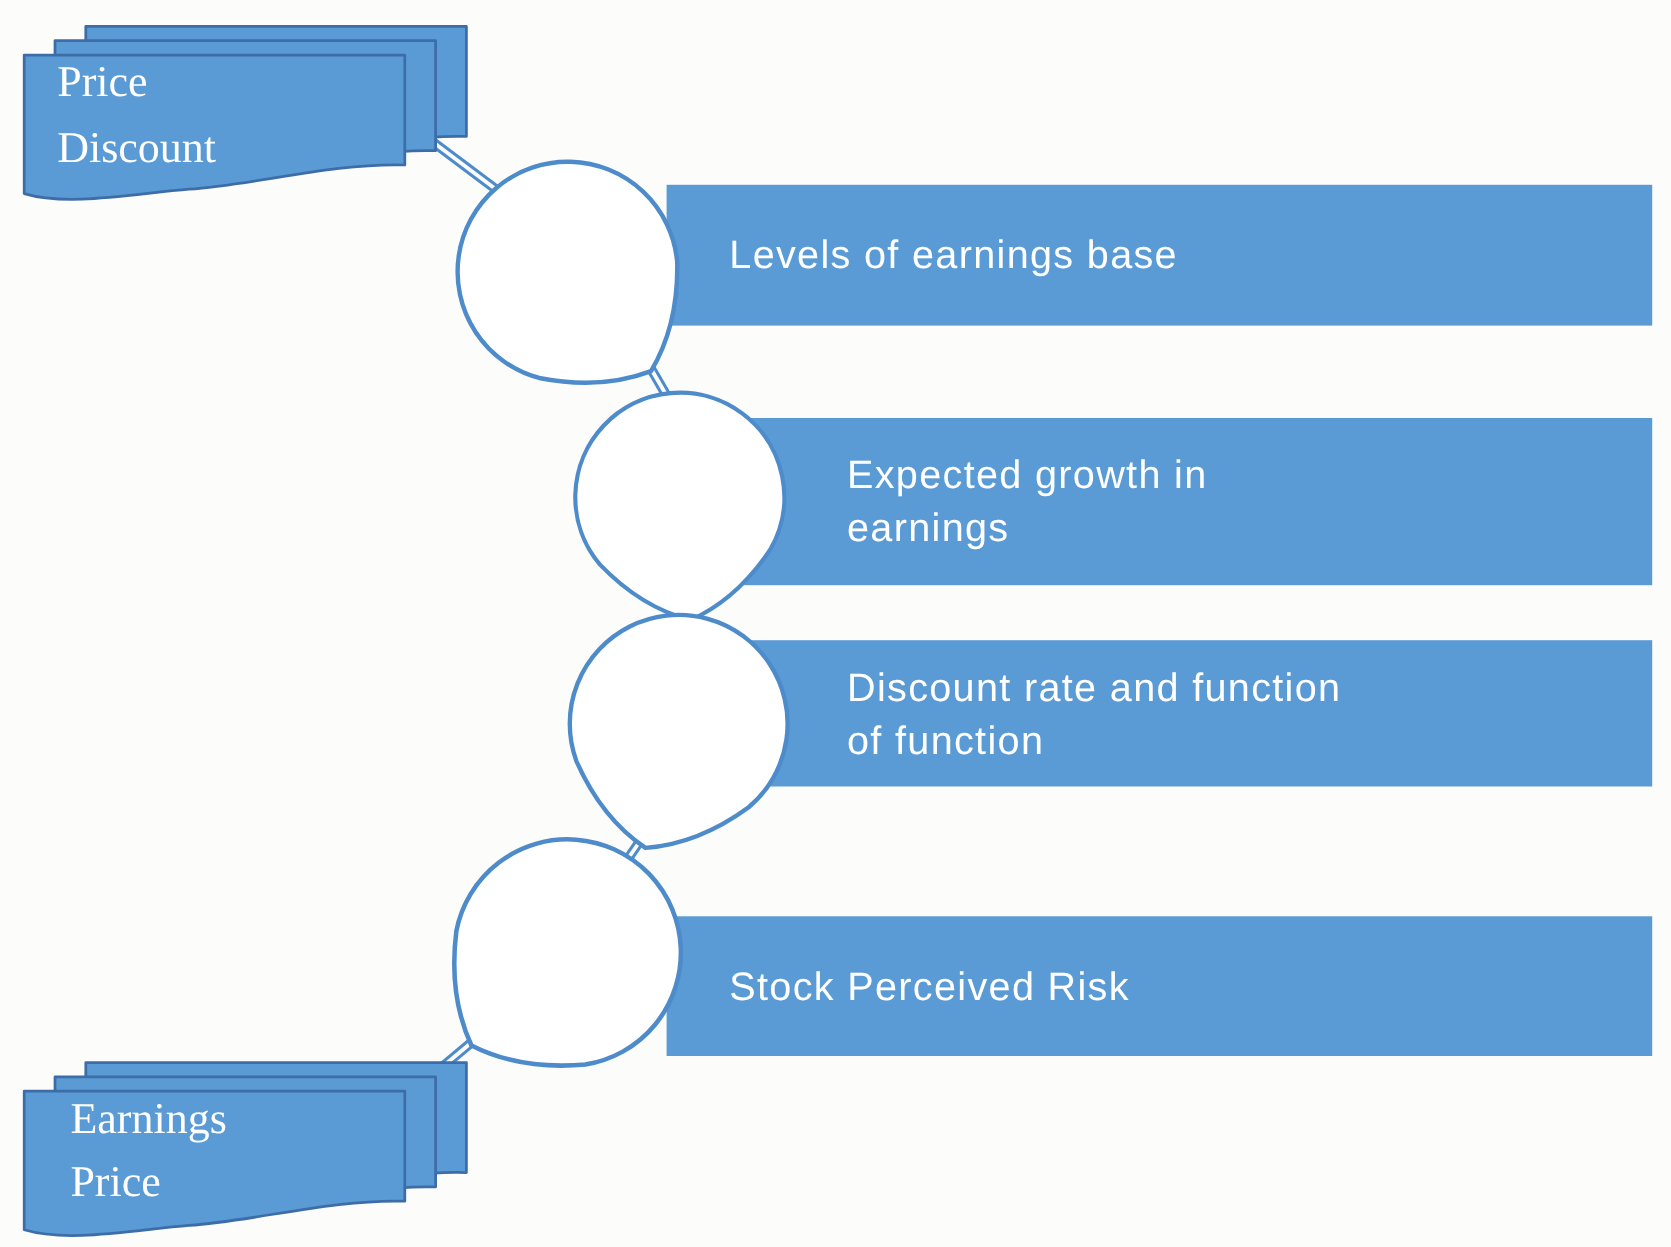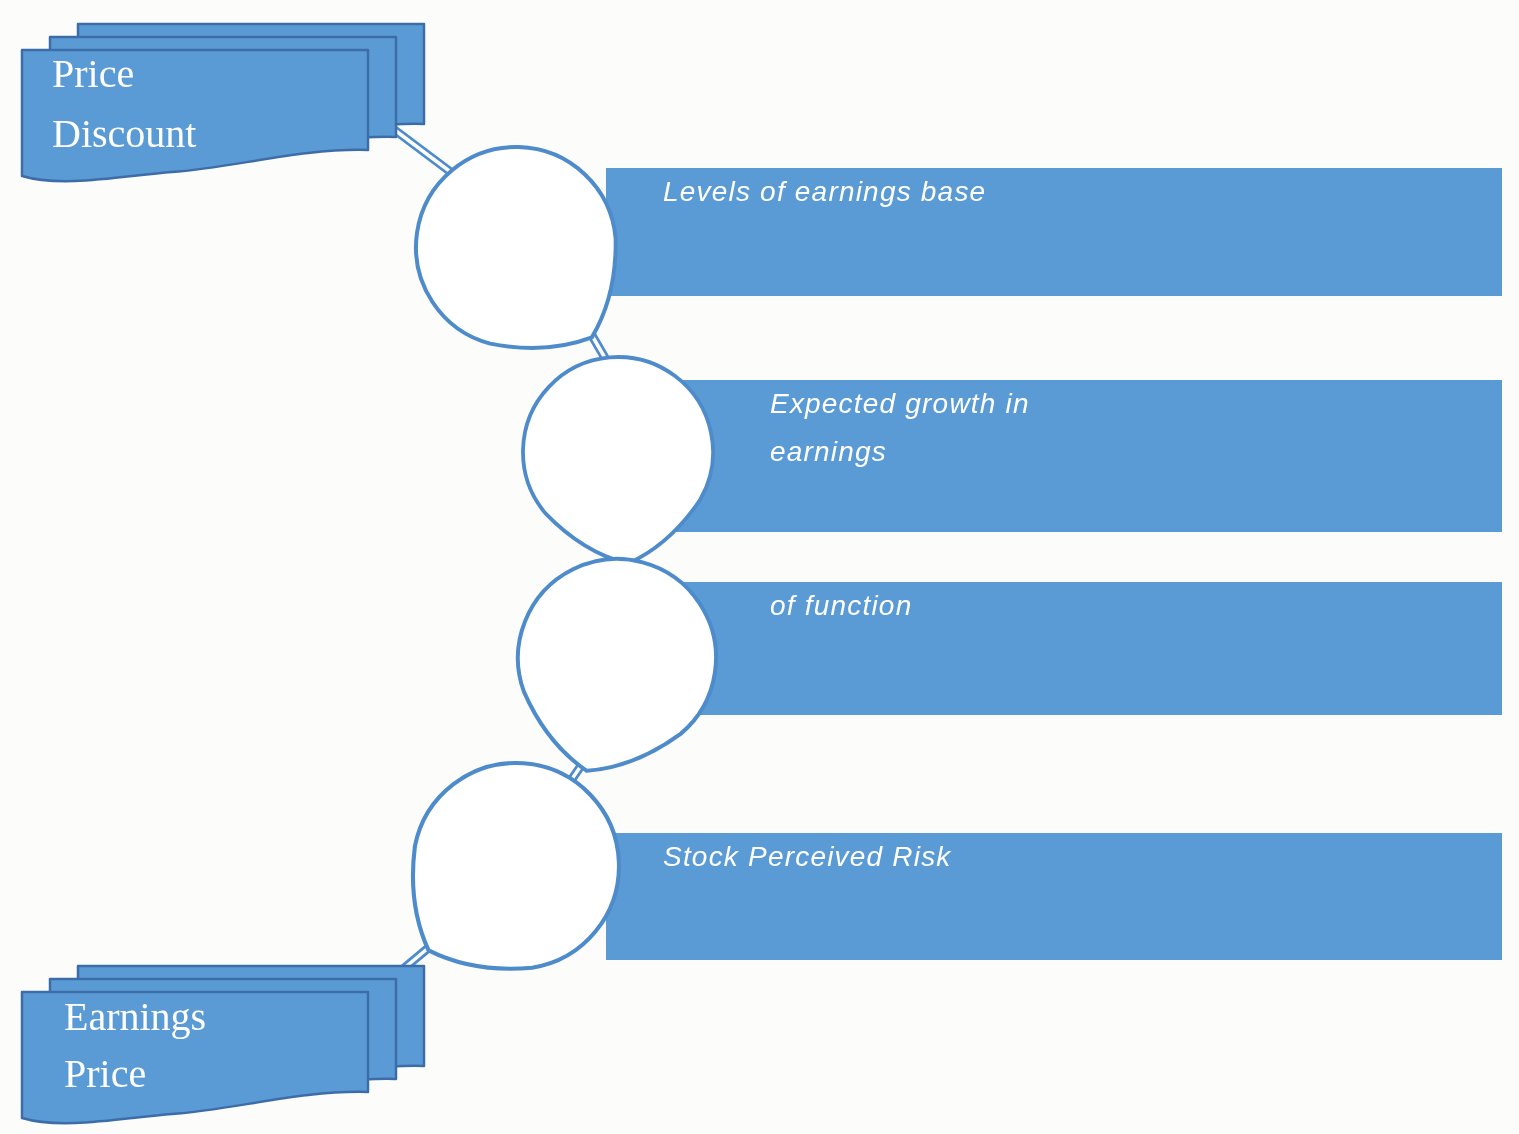--- a/index.html
+++ b/index.html
@@ -11,23 +11,23 @@
     font-family:"Liberation Sans", sans-serif;
   }
   
   .bar{position:absolute;background:#5b9bd5;z-index:1;}
   .bar1{left:606px;top:168px;width:896px;height:128px;}
   .bar2{left:640px;top:380px;width:862px;height:152px;}
   .bar3{left:645px;top:582px;width:857px;height:133px;}
   .bar4{left:606px;top:793px;width:896px;height:127px;margin-top:40px;}
   .bar-text{
     height:100%;
-    display:flex;flex-direction:column;
+    display:flex;flex-direction:column;justify-content:center;
     color:#ffffff;
-    font-size:28px;line-height:48px;letter-spacing:1.2px;font-style:italic;
+    font-size:36px;line-height:48px;letter-spacing:1.2px;
   }
   .bar1 .bar-text{padding-left:57px;}
   .bar2 .bar-text{padding-left:130px;}
   .bar3 .bar-text{padding-left:125px;}
   .bar4 .bar-text{padding-left:57px;}
   .bar-line{display:block;white-space:nowrap;}
   
   .overlay{position:absolute;left:0;top:0;z-index:2;pointer-events:none;}
   .rail{stroke:#4e8bca;stroke-width:9;}
   .gap{stroke:#fcfcfa;stroke-width:3.5;}
@@ -57,20 +57,21 @@
 
   <div class="bar bar2">
     <div class="bar-text">
       <span class="bar-line">Expected growth in</span>
       <span class="bar-line">earnings</span>
     </div>
   </div>
 
   <div class="bar bar3">
     <div class="bar-text">
+      <span class="bar-line">Discount rate and function</span>
       <span class="bar-line">of function</span>
     </div>
   </div>
 
   <div class="bar bar4">
     <div class="bar-text">
       <span class="bar-line">Stock Perceived Risk</span>
       <span class="bar-line"></span>
     </div>
   </div>

